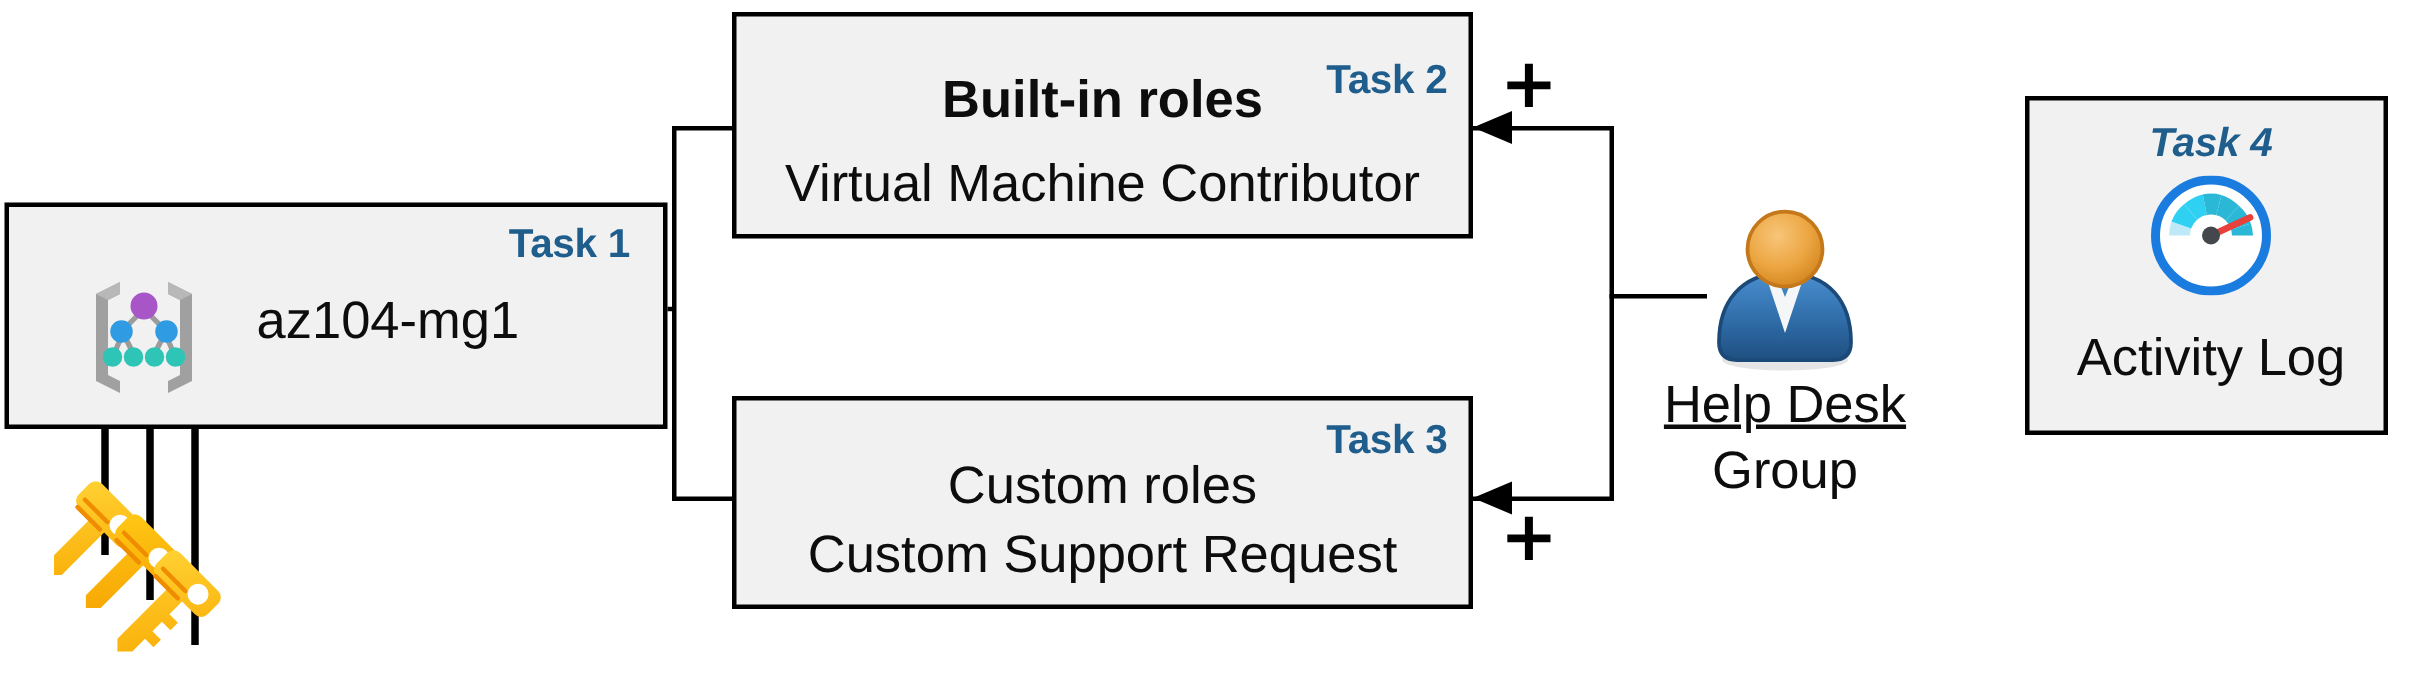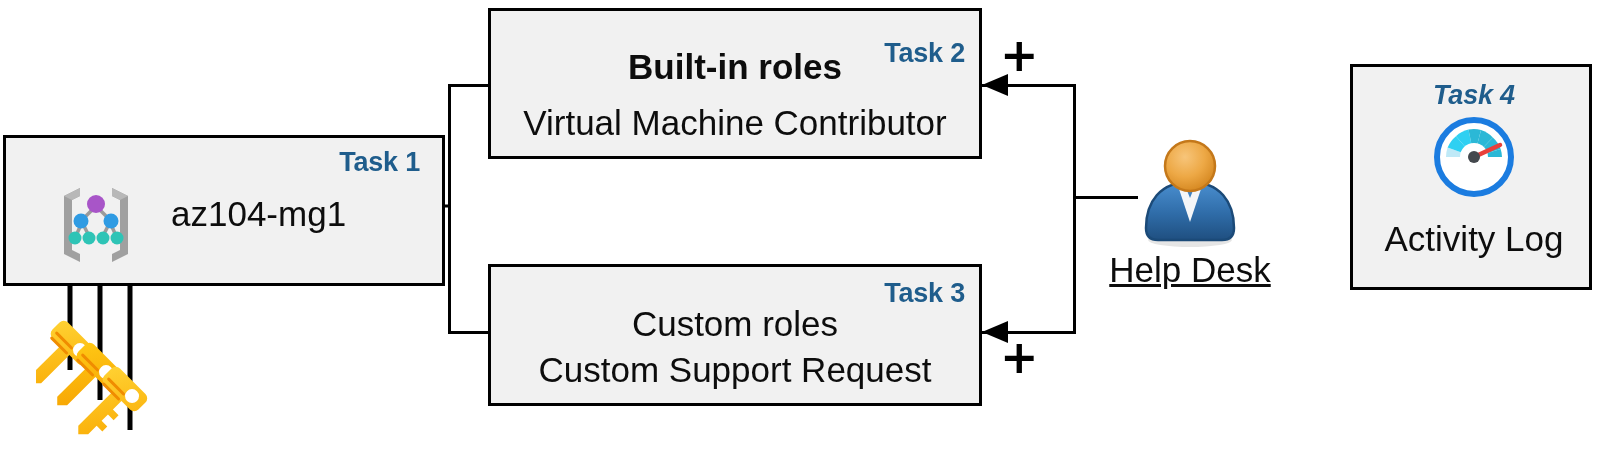--- a/index.html
+++ b/index.html
@@ -164,20 +164,21 @@
       <ellipse cx="60" cy="104" rx="42" ry="7" fill="#000" opacity="0.10"></ellipse>
 
       <path d="M60 46 C 30 46 16 66 16 92 C 16 100 20 104 28 104 L92 104 C100 104 104 100 104 92 C 104 66 90 46 60 46 Z" fill="url(#bodyGrad)" stroke="#1b4a78" stroke-width="2.5"></path>
 
       <path d="M48 50 L60 86 L72 50 L66 47 L60 62 L54 47 Z" fill="#f4f6f8"></path>
 
       <circle cx="60" cy="30" r="25" fill="url(#headGrad)" stroke="#c4781a" stroke-width="2.5"></circle>
     </svg>
   </span>
   <span class="caption" style="left:1090px; width:200px; top:248px;text-decoration:underline;">Help Desk</span>
+  <span class="caption" style="left:1090px; width:200px; top:292px;">Group</span>
 
   <div class="box" style="left:1350px; top:64px; width:242px; height:226px;">
     <span class="task-label" style="left:0; width:242px; text-align:center; top:13px;font-style:italic;">Task 4</span>
 
     <span style="position:absolute; left:81px; top:50px;">
       <svg width="80" height="80" viewBox="0 0 80 80">
         <circle cx="40" cy="40" r="37" fill="#ffffff" stroke="#1b7ce0" stroke-width="6"></circle>
 
         <path d="M40 40 L12 40 A28 28 0 0 1 13.6 30.6 Z" fill="#bfe9f7"></path>
         <path d="M40 40 L13.6 30.6 A28 28 0 0 1 22 19.2 Z" fill="#2fd0f2"></path>

